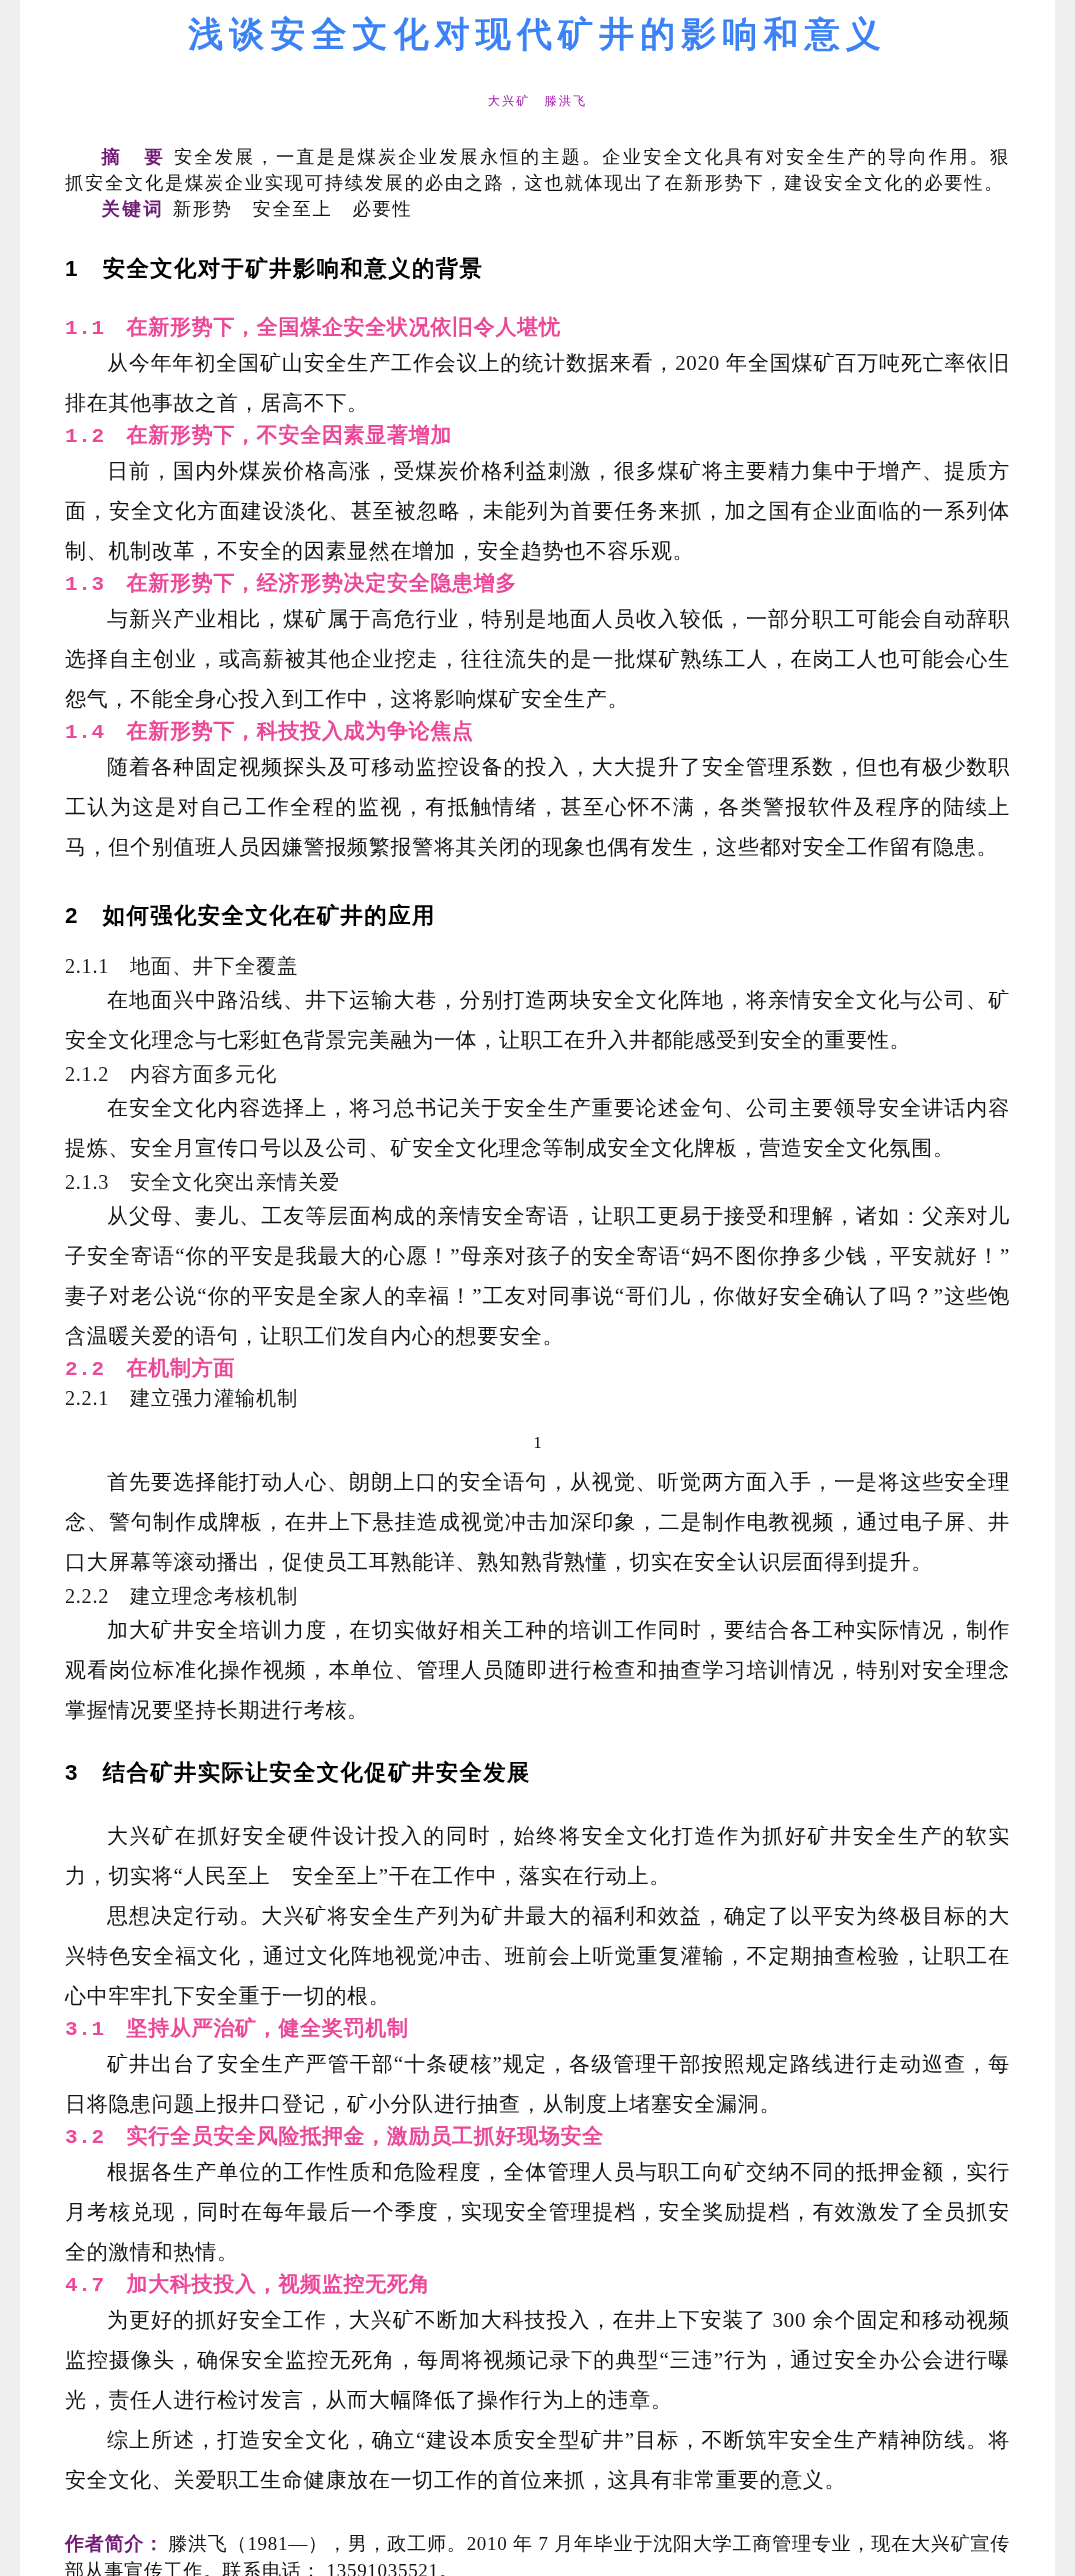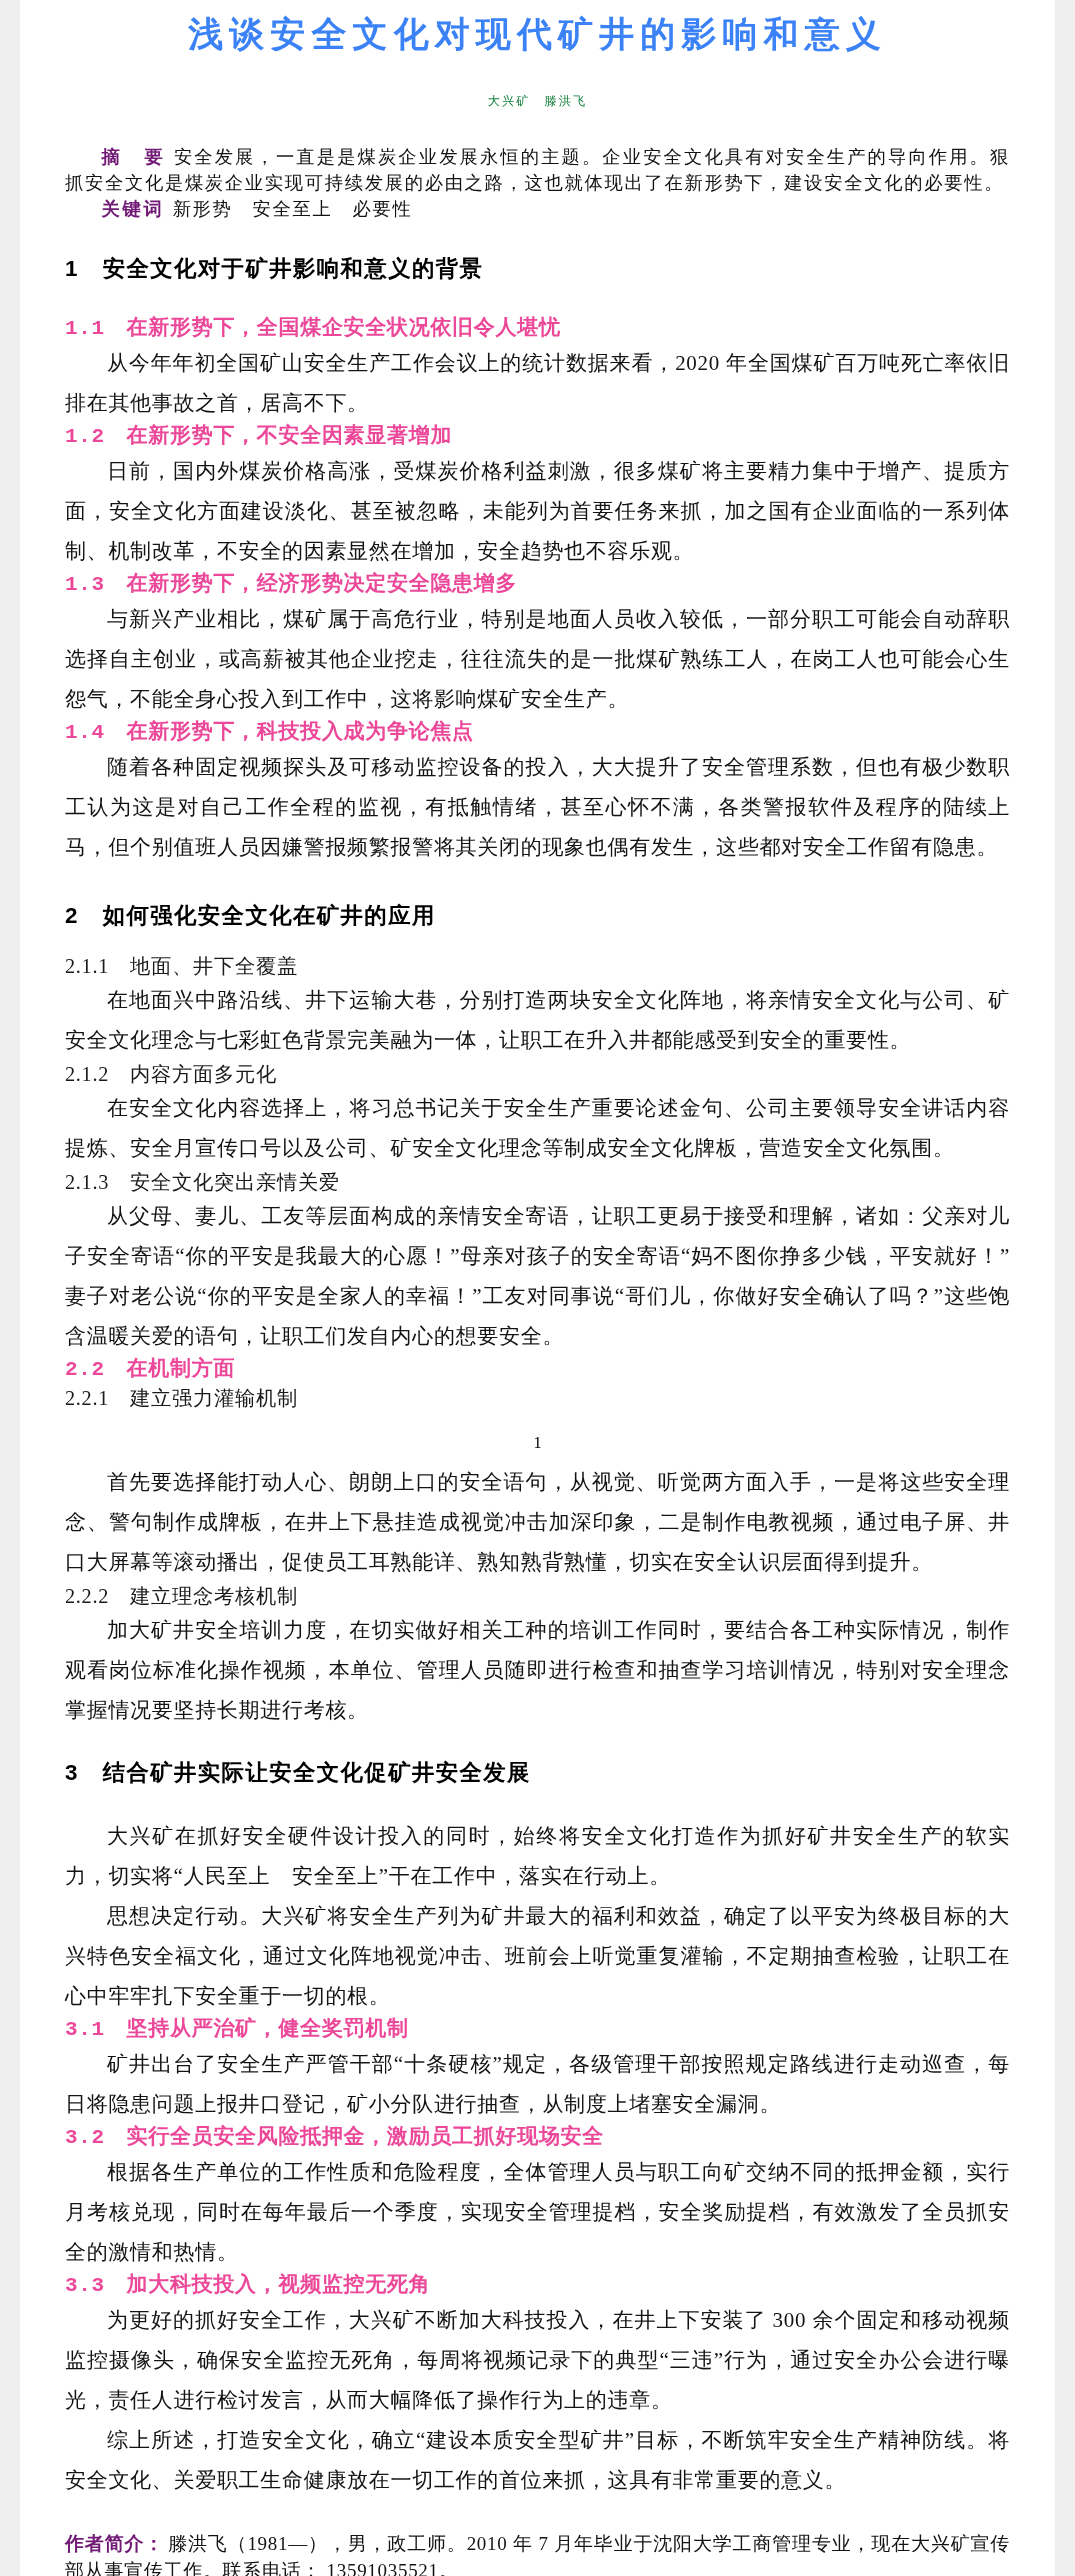--- a/index.html
+++ b/index.html
@@ -26,21 +26,21 @@
     text-align: center;
     color: #3b82f6;
     margin: 0;
   }
   .byline {
     text-align: center;
     font-size: 12.2px;
     line-height: 16.3px;
     letter-spacing: 2px;
     margin: 37px 0 0 0;
-    color: #15803d;
+    color: #a21caf;
   }
   .abstract {
     margin-top: 35px;
     font-size: 18.3px;
     line-height: 26px;
     letter-spacing: 1.7px;
     text-align: justify;
   }
   .abstract p { margin: 0; text-indent: 2em; }
   .abstract-label, .kw-label, .bio-label {
@@ -147,21 +147,21 @@
   <p class="body">加大矿井安全培训力度，在切实做好相关工种的培训工作同时，要结合各工种实际情况，制作观看岗位标准化操作视频，本单位、管理人员随即进行检查和抽查学习培训情况，特别对安全理念掌握情况要坚持长期进行考核。</p>
 
   <h2 class="sec sec-3">3　结合矿井实际让安全文化促矿井安全发展</h2>
 
   <p class="body">大兴矿在抓好安全硬件设计投入的同时，始终将安全文化打造作为抓好矿井安全生产的软实力，切实将“人民至上　安全至上”干在工作中，落实在行动上。</p>
   <p class="body">思想决定行动。大兴矿将安全生产列为矿井最大的福利和效益，确定了以平安为终极目标的大兴特色安全福文化，通过文化阵地视觉冲击、班前会上听觉重复灌输，不定期抽查检验，让职工在心中牢牢扎下安全重于一切的根。</p>
   <h3 class="sub">3.1　坚持从严治矿，健全奖罚机制</h3>
   <p class="body">矿井出台了安全生产严管干部“十条硬核”规定，各级管理干部按照规定路线进行走动巡查，每日将隐患问题上报井口登记，矿小分队进行抽查，从制度上堵塞安全漏洞。</p>
   <h3 class="sub">3.2　实行全员安全风险抵押金，激励员工抓好现场安全</h3>
   <p class="body">根据各生产单位的工作性质和危险程度，全体管理人员与职工向矿交纳不同的抵押金额，实行月考核兑现，同时在每年最后一个季度，实现安全管理提档，安全奖励提档，有效激发了全员抓安全的激情和热情。</p>
-  <h3 class="sub">3.3　加大科技投入，视频监控无死角</h3>
+  <h3 class="sub">4.7　加大科技投入，视频监控无死角</h3>
   <p class="body">为更好的抓好安全工作，大兴矿不断加大科技投入，在井上下安装了 300 余个固定和移动视频监控摄像头，确保安全监控无死角，每周将视频记录下的典型“三违”行为，通过安全办公会进行曝光，责任人进行检讨发言，从而大幅降低了操作行为上的违章。</p>
   <p class="body">综上所述，打造安全文化，确立“建设本质安全型矿井”目标，不断筑牢安全生产精神防线。将安全文化、关爱职工生命健康放在一切工作的首位来抓，这具有非常重要的意义。</p>
 
   <p class="bio"><span class="bio-label">作者简介：</span><span>滕洪飞（1981—），男，政工师。2010 年 7 月年毕业于沈阳大学工商管理专业，现在大兴矿宣传部从事宣传工作。联系电话：  13591035521。</span></p>
 
   <div class="pagenum pagenum-2">2</div>
 
 </div>
 
 

